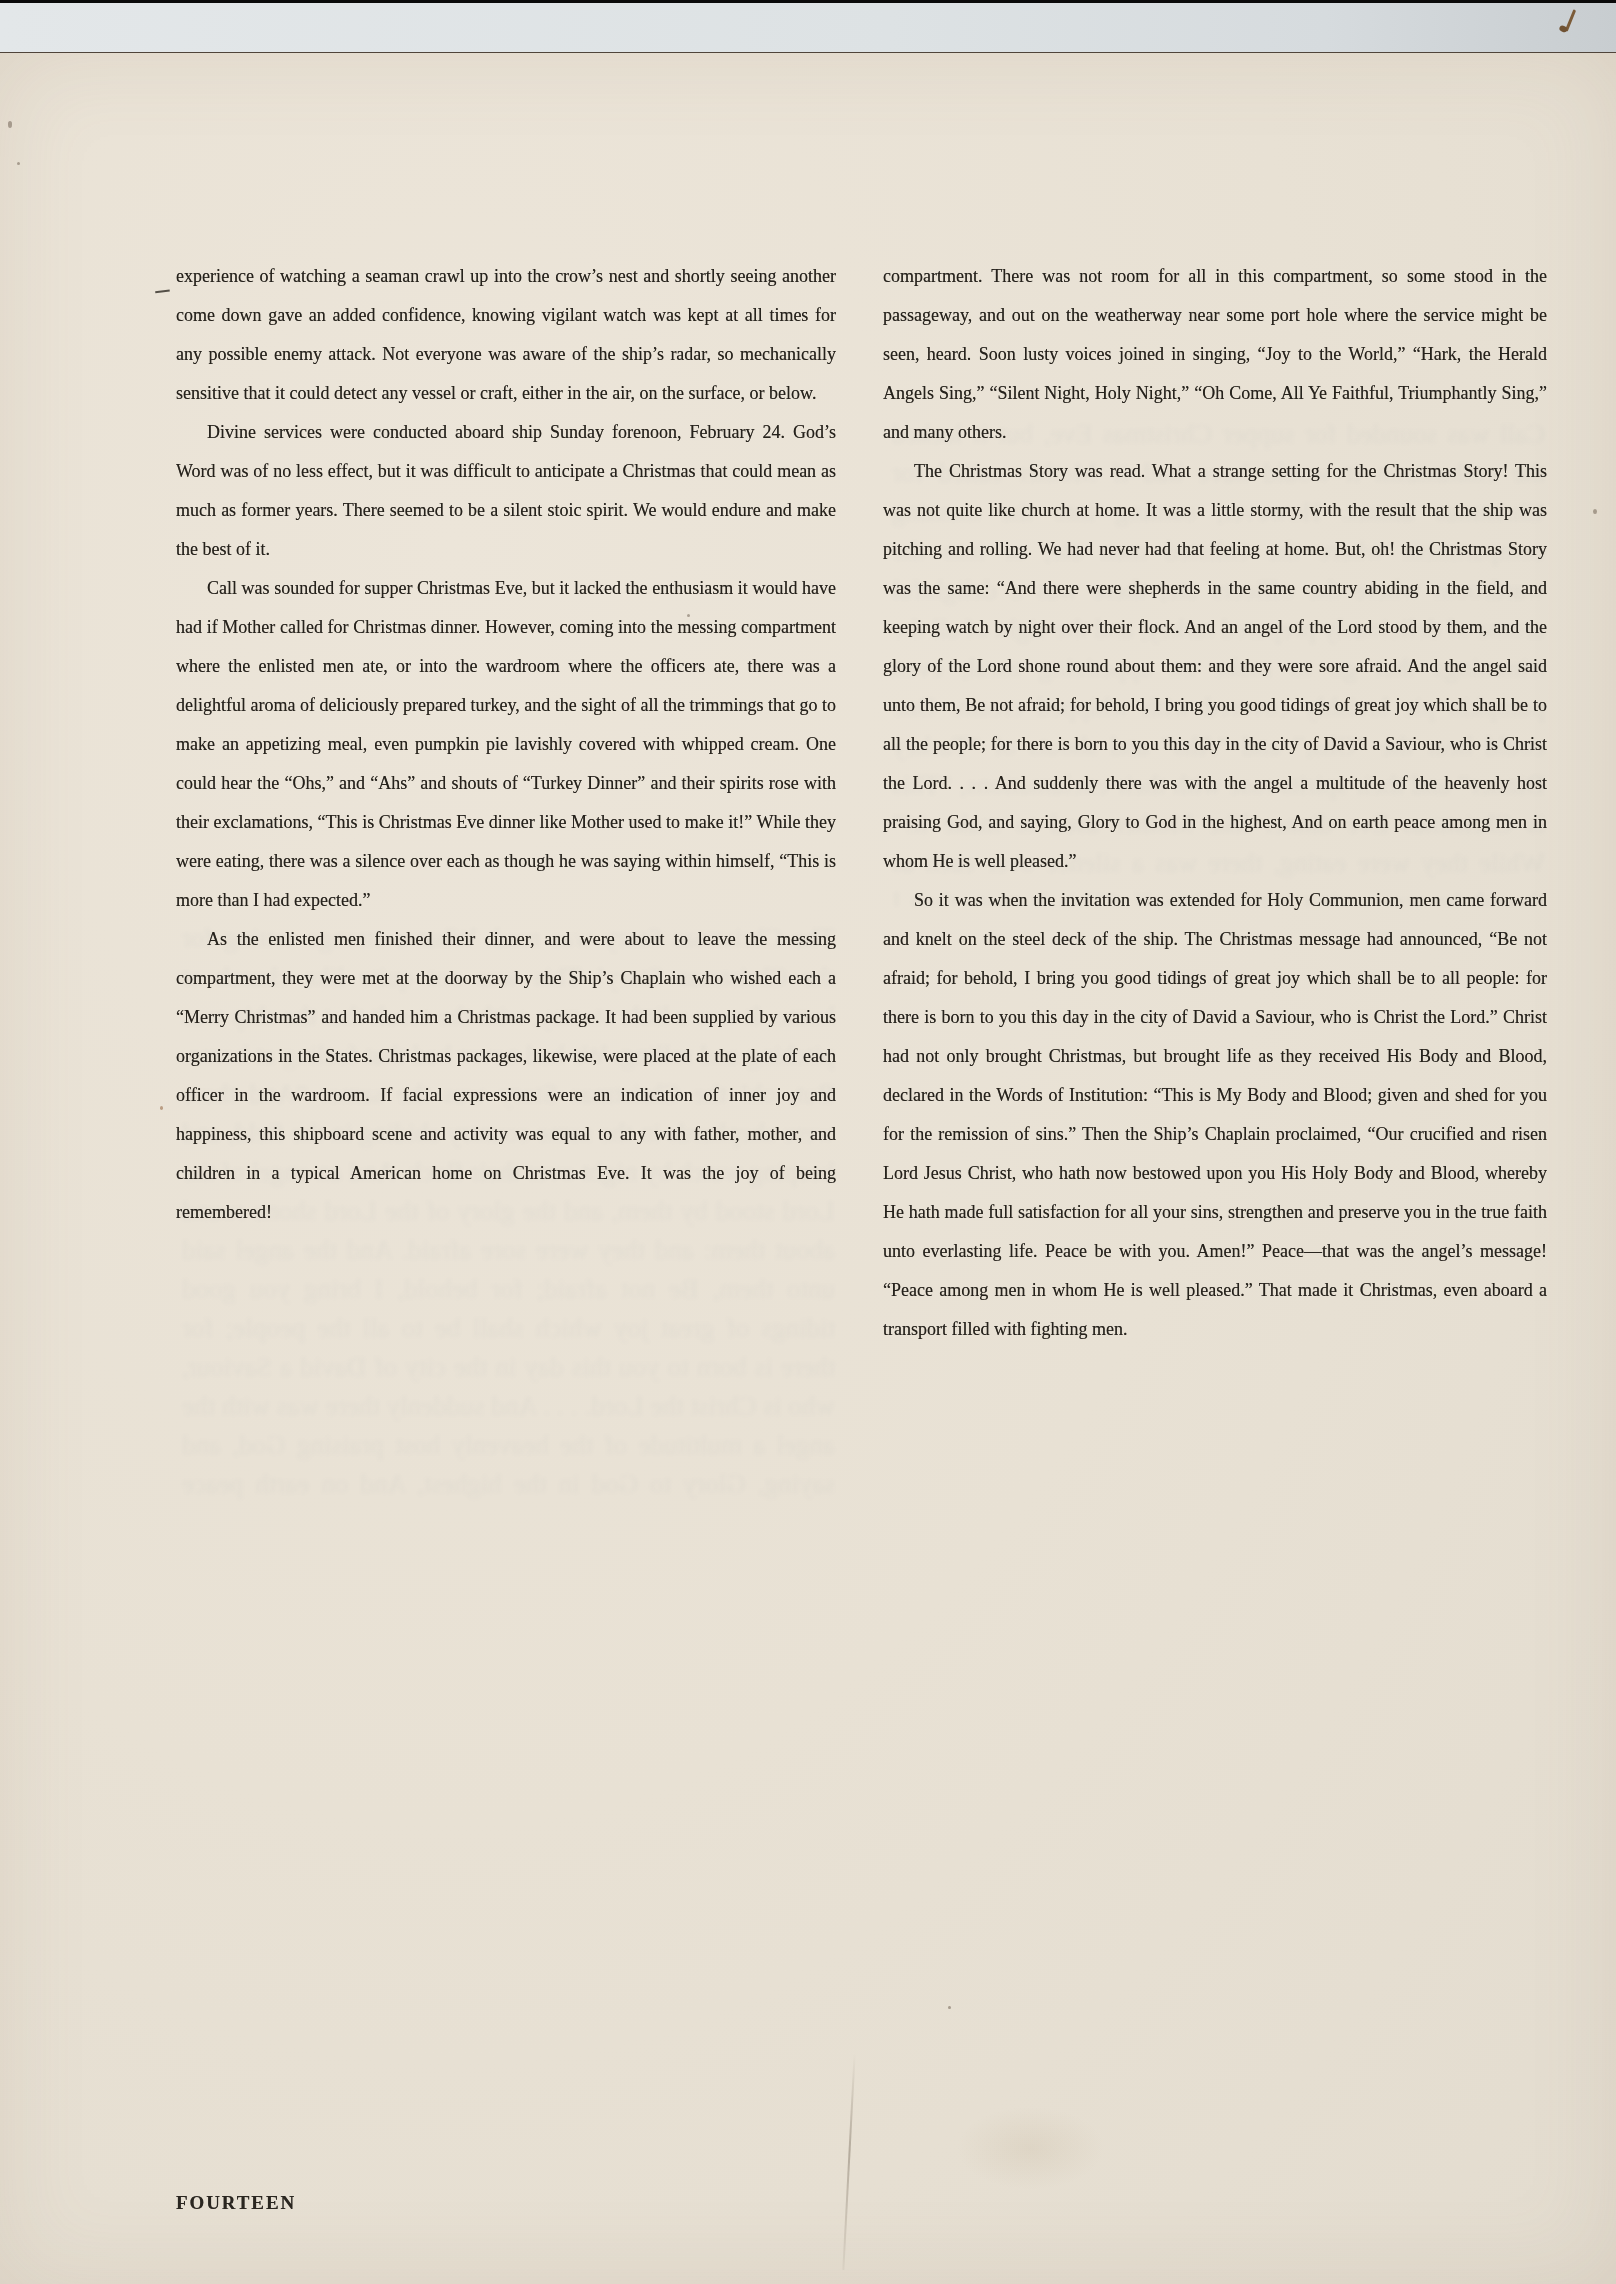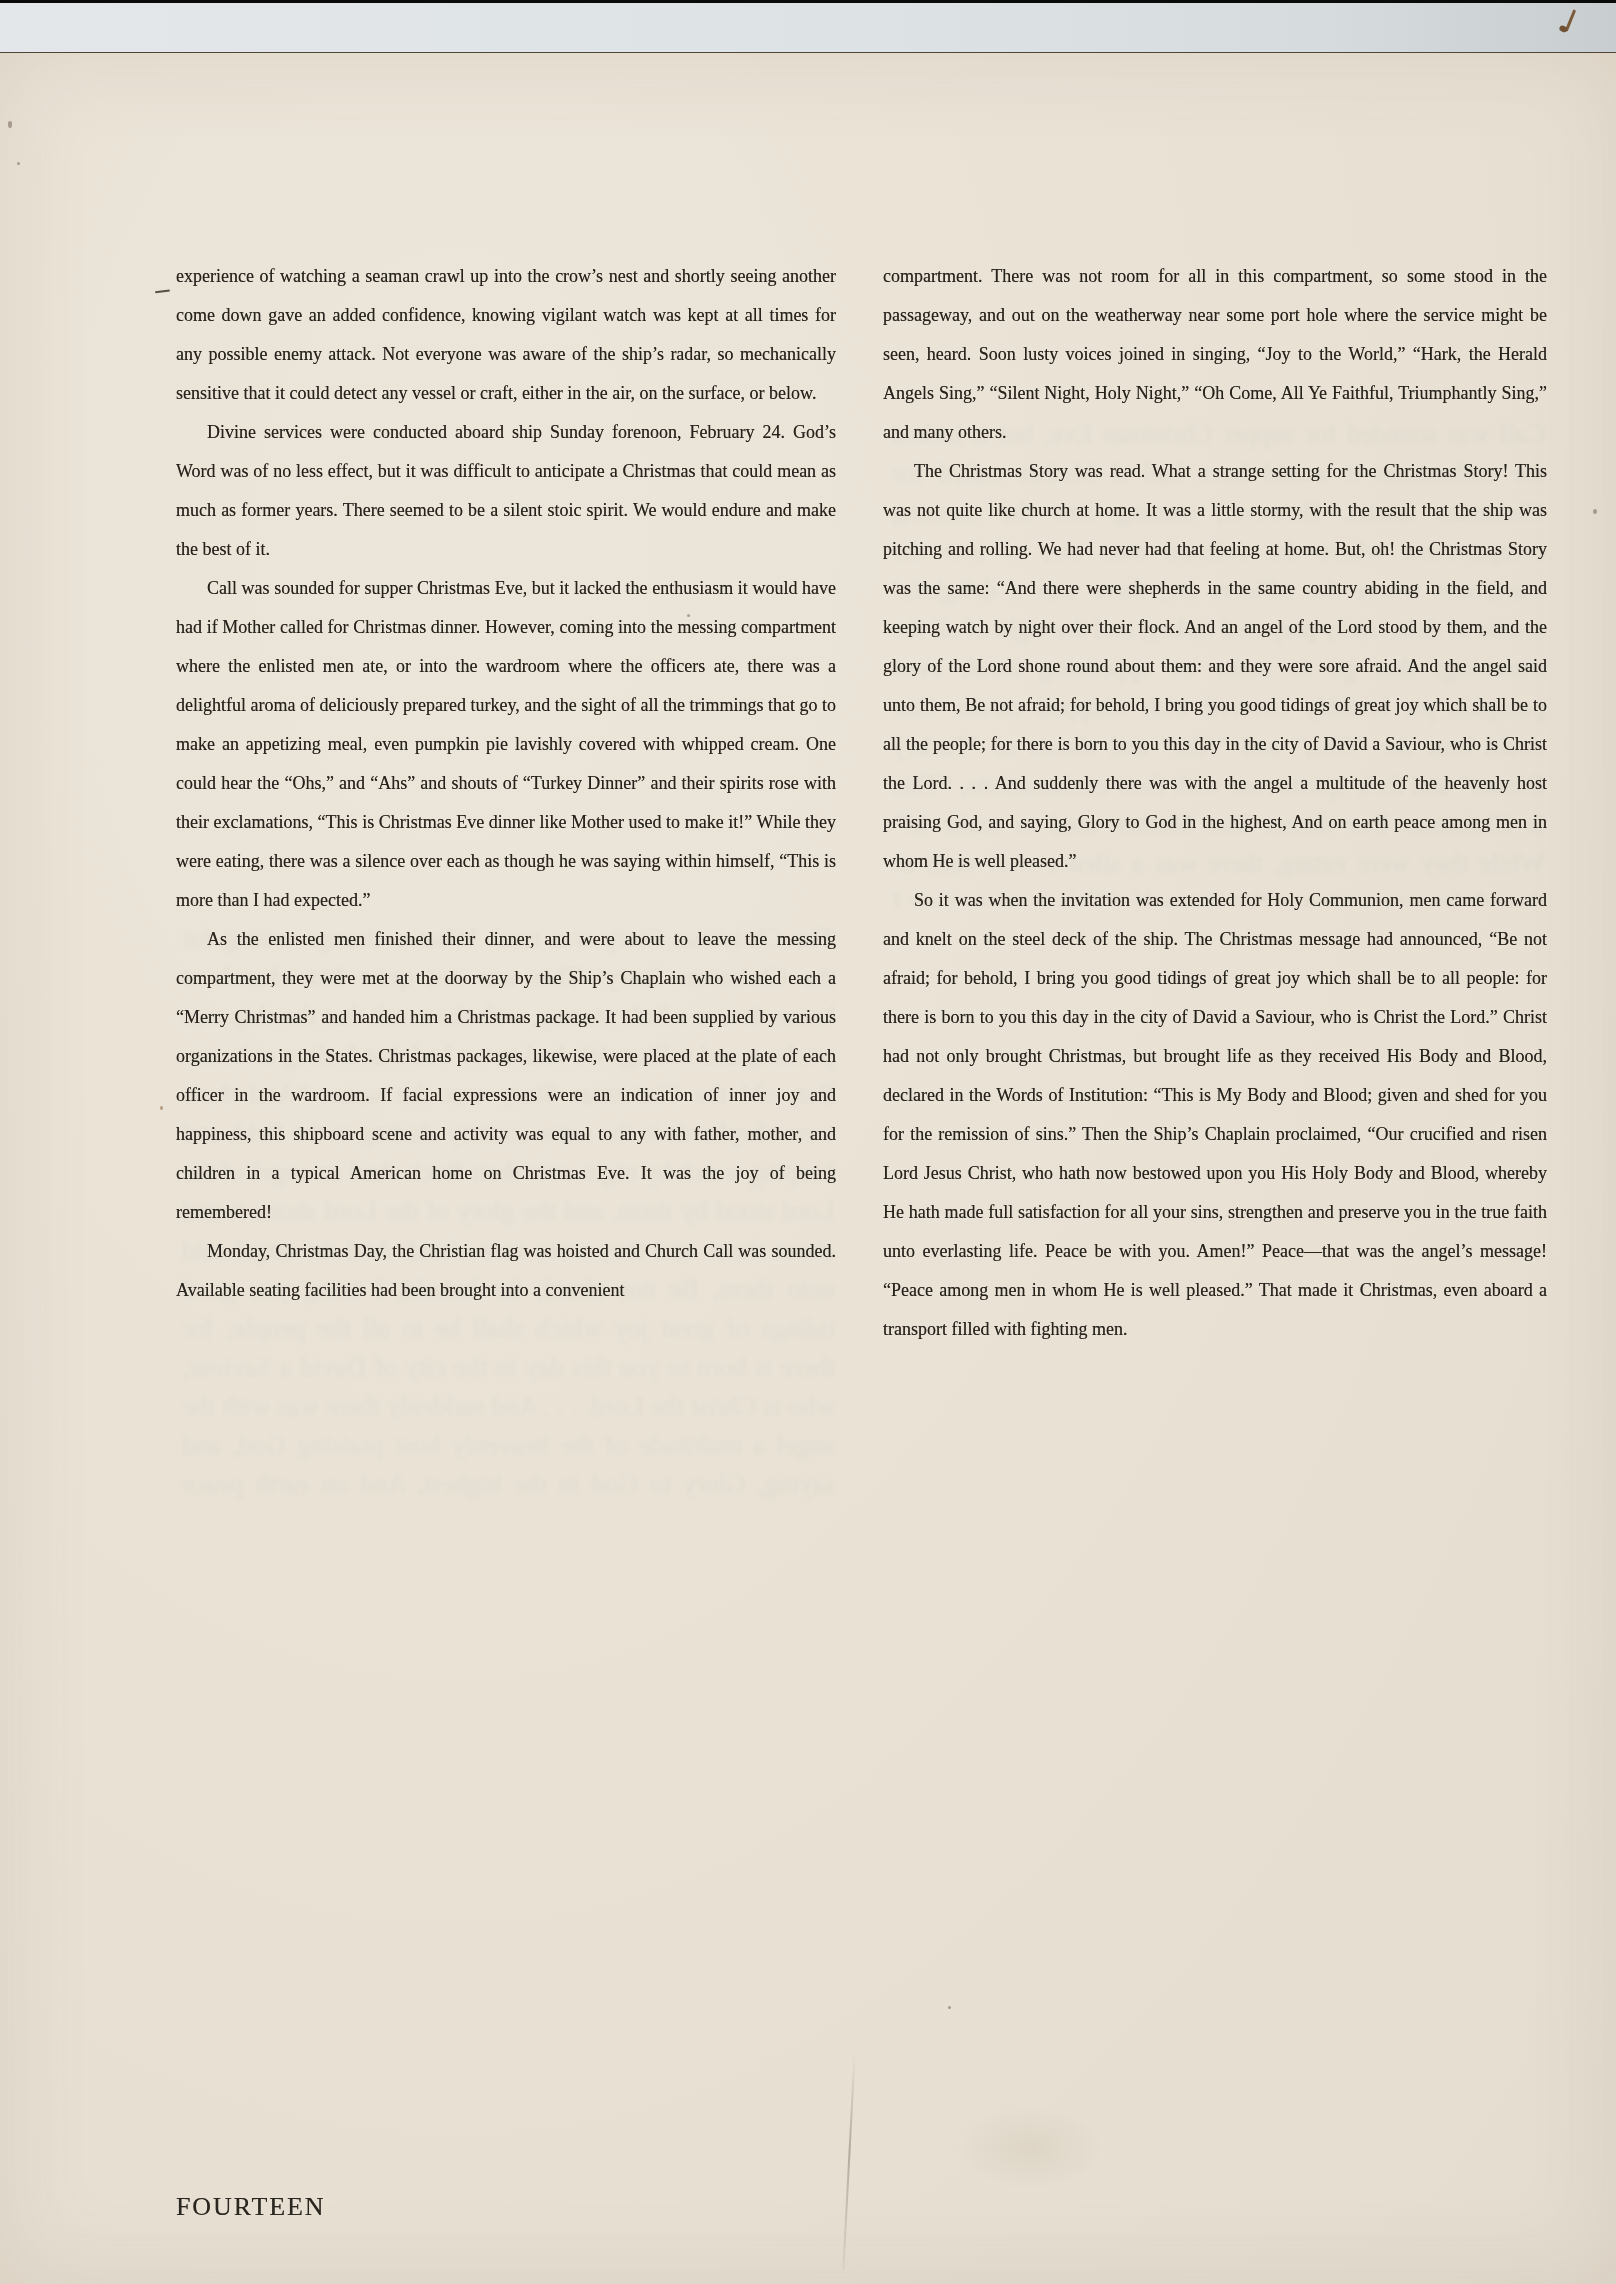--- a/index.html
+++ b/index.html
@@ -34,21 +34,21 @@
     color: #26221c;
     text-shadow: 0 0 0.6px rgba(30,27,22,0.55);
   }
   .column p { margin: 0; }
   .column p.indented { text-indent: 31px; }
   .col-left  { left: 176px;  width: 660px; }
   .col-right { left: 883px; width: 664px; }
 
   .page-number {
     position: absolute; left: 176px; top: 2139px;
-    font-size: 26px; font-weight: normal; letter-spacing: 1.9px;
+    font-size: 19px; font-weight: bold; letter-spacing: 1.9px;
     color: #2a2620; text-shadow: 0 0 0.6px rgba(30,27,22,0.5);
   }
 
   
   .pen-mark {
     position: absolute; left: 155px; top: 220px;
     font-size: 28.4px; font-weight: bold; color: #3a362f;
     transform: rotate(-7deg); opacity: 0.85;
   }
   .ink-scratch {
@@ -100,21 +100,20 @@
     <div class="bleedthrough ghost-left" aria-hidden="true">The Christmas Story was read. What a strange setting for the Christmas Story! This was not quite like church at home. It was a little stormy, with the result that the ship was pitching and rolling. We had never had that feeling at home. But, oh! the Christmas Story was the same: “And there were shepherds in the same country abiding in the field, and keeping watch by night over their flock. And an angel of the Lord stood by them, and the glory of the Lord shone round about them: and they were sore afraid. And the angel said unto them, Be not afraid; for behold, I bring you good tidings of great joy which shall be to all the people; for there is born to you this day in the city of David a Saviour, who is Christ the Lord. . . .  And suddenly there was with the angel a multitude of the heavenly host praising God, and saying, Glory to God in the highest, And on earth peace among men in whom He is well pleased.”</div>
     <div class="bleedthrough ghost-right" aria-hidden="true">Call was sounded for supper Christmas Eve, but it lacked the enthusiasm it would have had if Mother called for Christmas dinner. However, coming into the messing compartment where the enlisted men ate, or into the wardroom where the officers ate, there was a delightful aroma of deliciously prepared turkey, and the sight of all the trimmings that go to make an appetizing meal, even pumpkin pie lavishly covered with whipped cream. One could hear the “Ohs,” and “Ahs” and shouts of “Turkey Dinner” and their spirits rose with their exclamations, “This is Christmas Eve dinner like Mother used to make it!”  While they were eating, there was a silence over each as though he was saying within himself, “This is more than I had expected.”</div>
 
     <span class="pen-mark">–</span>
 
     <div class="column col-left">
       <p>experience of watching a seaman crawl up into the crow’s nest and shortly seeing another come down gave an added confidence, knowing vigilant watch was kept at all times for any possible enemy attack. Not everyone was aware of the ship’s radar, so mechanically sensitive that it could detect any vessel or craft, either in the air, on the surface, or below.</p>
       <p class="indented">Divine services were conducted aboard ship Sunday forenoon, February 24. God’s Word was of no less effect, but it was difficult to anticipate a Christmas that could mean as much as former years. There seemed to be a silent stoic spirit. We would endure and make the best of it.</p>
       <p class="indented">Call was sounded for supper Christmas Eve, but it lacked the enthusiasm it would have had if Mother called for Christmas dinner. However, coming into the messing compartment where the enlisted men ate, or into the wardroom where the officers ate, there was a delightful aroma of deliciously prepared turkey, and the sight of all the trimmings that go to make an appetizing meal, even pumpkin pie lavishly covered with whipped cream. One could hear the “Ohs,” and “Ahs” and shouts of “Turkey Dinner” and their spirits rose with their exclamations, “This is Christmas Eve dinner like Mother used to make it!”  While they were eating, there was a silence over each as though he was saying within himself, “This is more than I had expected.”</p>
       <p class="indented">As the enlisted men finished their dinner, and were about to leave the messing compartment, they were met at the doorway by the Ship’s Chaplain who wished each a “Merry Christmas” and handed him a Christmas package. It had been supplied by various organizations in the States. Christmas packages, likewise, were placed at the plate of each officer in the wardroom. If facial expressions were an indication of inner joy and happiness, this shipboard scene and activity was equal to any with father, mother, and children in a typical American home on Christmas Eve. It was the joy of being remembered!</p>
-      <p class="indented">Monday, Christmas Day, the Christian flag was hoisted and Church Call was sounded. Available seating facilities had been brought into a convenient</p>
     </div>
 
     <div class="column col-right">
       <p>compartment. There was not room for all in this compartment, so some stood in the passageway, and out on the weatherway near some port hole where the service might be seen, heard. Soon lusty voices joined in singing, “Joy to the World,” “Hark, the Herald Angels Sing,” “Silent Night, Holy Night,” “Oh Come, All Ye Faithful, Triumphantly Sing,” and many others.</p>
       <p class="indented">The Christmas Story was read. What a strange setting for the Christmas Story! This was not quite like church at home. It was a little stormy, with the result that the ship was pitching and rolling. We had never had that feeling at home. But, oh! the Christmas Story was the same: “And there were shepherds in the same country abiding in the field, and keeping watch by night over their flock. And an angel of the Lord stood by them, and the glory of the Lord shone round about them: and they were sore afraid. And the angel said unto them, Be not afraid; for behold, I bring you good tidings of great joy which shall be to all the people; for there is born to you this day in the city of David a Saviour, who is Christ the Lord. . . .  And suddenly there was with the angel a multitude of the heavenly host praising God, and saying, Glory to God in the highest, And on earth peace among men in whom He is well pleased.”</p>
       <p class="indented">So it was when the invitation was extended for Holy Communion, men came forward and knelt on the steel deck of the ship. The Christmas message had announced, “Be not afraid; for behold, I bring you good tidings of great joy which shall be to all people: for there is born to you this day in the city of David a Saviour, who is Christ the Lord.” Christ had not only brought Christmas, but brought life as they received His Body and Blood, declared in the Words of Institution: “This is My Body and Blood; given and shed for you for the remission of sins.” Then the Ship’s Chaplain proclaimed, “Our crucified and risen Lord Jesus Christ, who hath now bestowed upon you His Holy Body and Blood, whereby He hath made full satisfaction for all your sins, strengthen and preserve you in the true faith unto everlasting life. Peace be with you. Amen!” Peace—that was the angel’s message! “Peace among men in whom He is well pleased.” That made it Christmas, even aboard a transport filled with fighting men.</p>
     </div>
 
     <div class="page-number">FOURTEEN</div>
 

